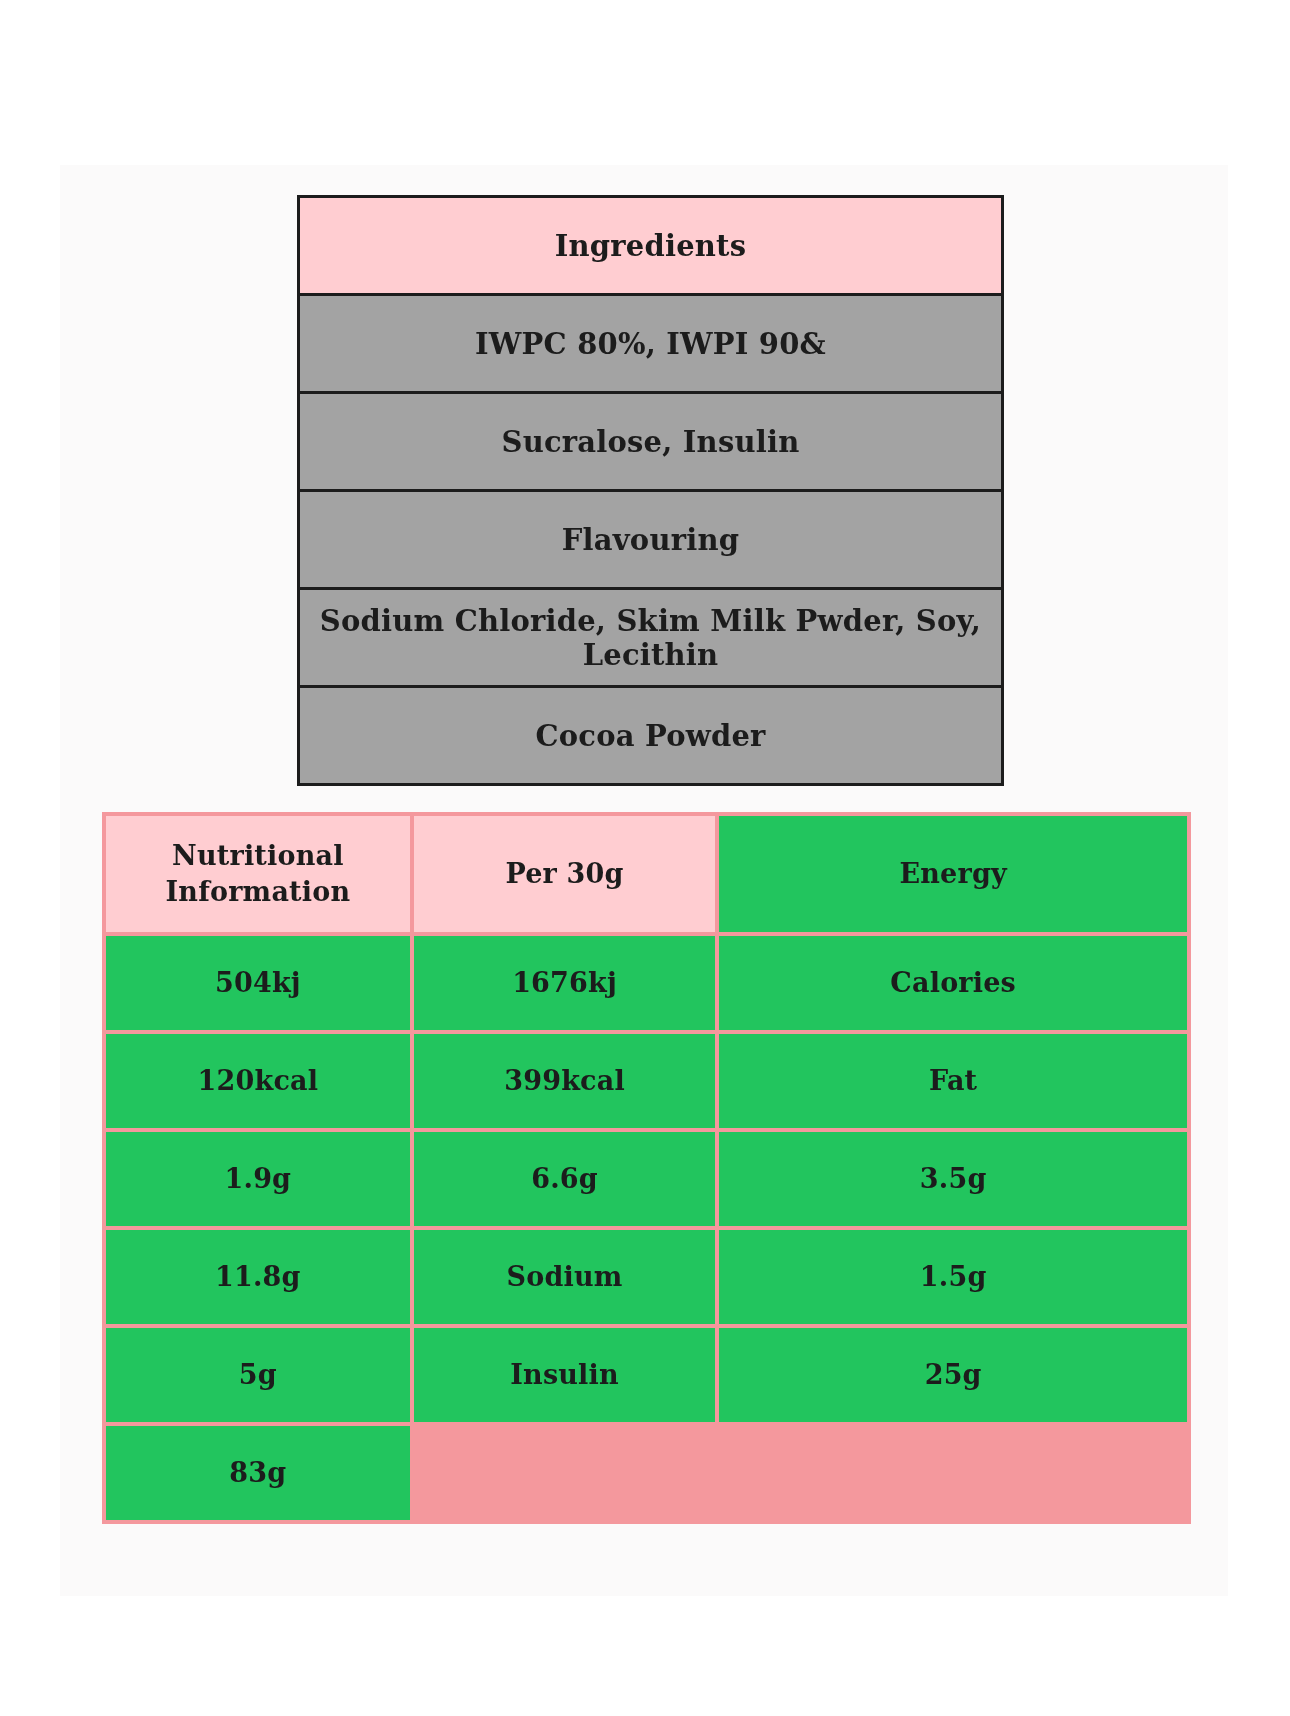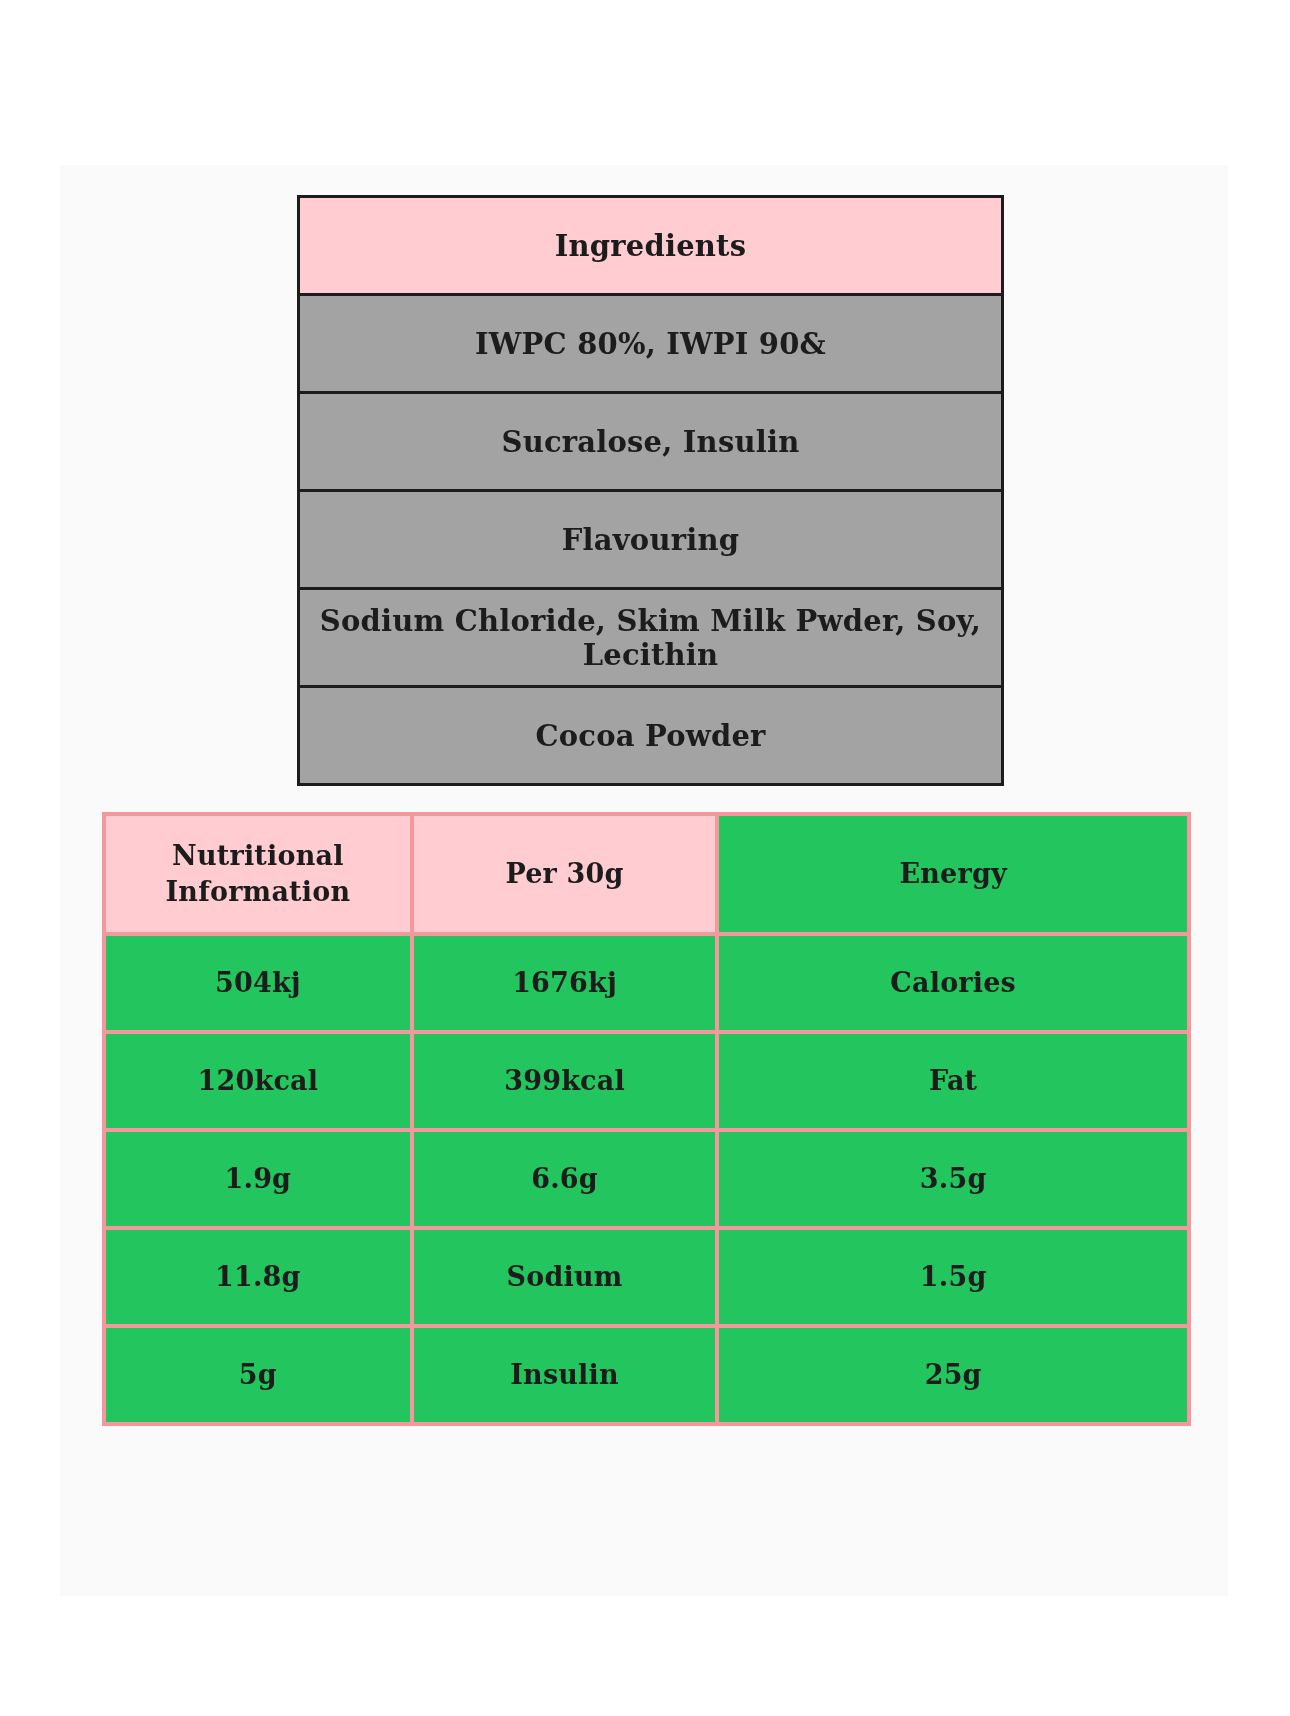--- a/index.html
+++ b/index.html
@@ -124,15 +124,16 @@
 
     <div class="cell nut-p30">3.5g</div>
     <div class="cell nut-p100">11.8g</div>
 
     <div class="cell nut-label">Sodium</div>
     <div class="cell nut-p30">1.5g</div>
     <div class="cell nut-p100">5g</div>
 
     <div class="cell nut-label">Insulin</div>
     <div class="cell nut-p30">25g</div>
+    <div class="cell nut-p100">83g</div>
   </div>
 
 </div>
 
 </body></html>

